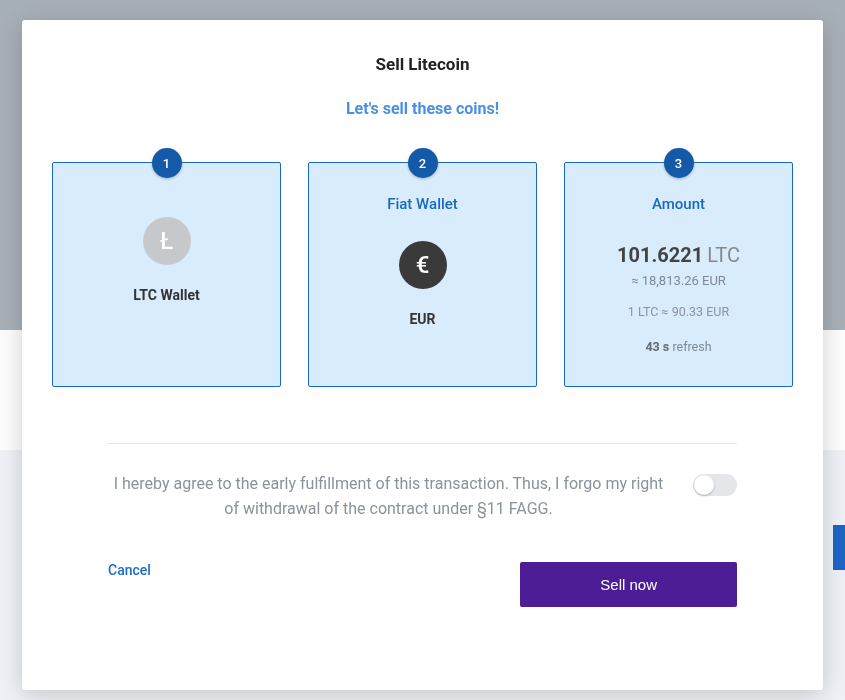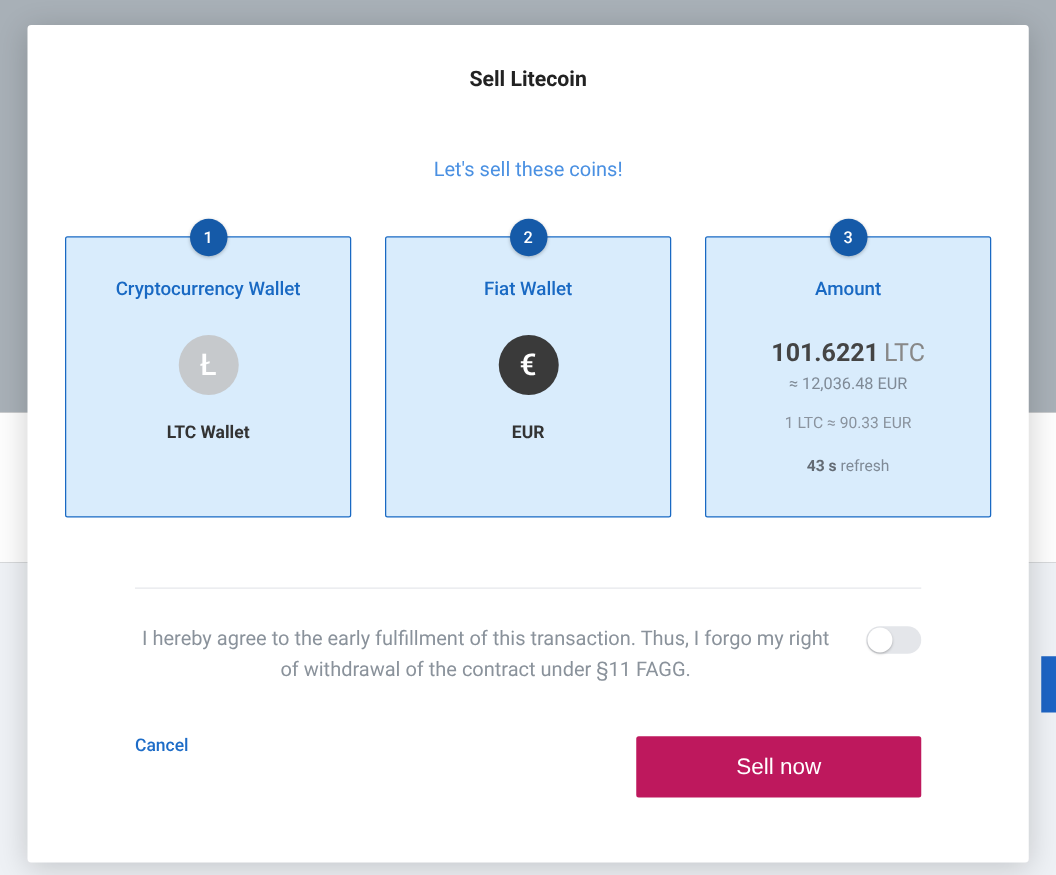--- a/index.html
+++ b/index.html
@@ -40,23 +40,23 @@
     }
     .modal-title {
       text-align: center;
       font-size: 17px;
       font-weight: 700;
       color: #222;
     }
     .modal-subtitle {
       text-align: center;
       font-size: 16px;
-      font-weight: 400;
+      font-weight: 700;
       color: #4a90e2;
-      margin-top: 52px;
+      margin-top: 25px;
     }
     .cards {
       display: flex;
       gap: 27px;
       margin-top: 44px;
     }
     .card {
       flex: 1;
       position: relative;
       background: #d9ecfc;
@@ -180,23 +180,23 @@
       justify-content: space-between;
       margin-top: 40px;
     }
     .cancel-link {
       color: #1d6cc7;
       font-size: 14px;
       font-weight: 500;
       cursor: pointer;
     }
     .sell-btn {
-      background: #be185d;
+      background: #4c1d95;
       color: #fff;
-      font-size: 18px;
+      font-size: 15px;
       border: none;
       padding: 14px 80px;
       border-radius: 2px;
       cursor: pointer;
       font-weight: 400;
     }
   </style>
 </head>
 <body>
 
@@ -206,21 +206,20 @@
 <div class="bg-blue-block"></div>
 
 <div class="modal">
   <div class="modal-title">Sell Litecoin</div>
   <div class="modal-subtitle">Let's sell these coins!</div>
 
   <div class="cards">
 
     <div class="card">
       <div class="step-badge">1</div>
-      <div class="card-title">Cryptocurrency Wallet</div>
       <div class="icon-wrap">
         <div class="coin-circle ltc">
           <span class="coin-glyph">Ł</span>
         </div>
       </div>
       <div class="wallet-name">LTC Wallet</div>
     </div>
 
     <div class="card">
       <div class="step-badge">2</div>
@@ -232,21 +231,21 @@
       </div>
       <div class="wallet-name">EUR</div>
     </div>
 
     <div class="card">
       <div class="step-badge">3</div>
       <div class="card-title">Amount</div>
       <div class="amount-primary">
         <span>101.6221</span><span class="cur">LTC</span>
       </div>
-      <div class="amount-secondary">≈ 12,036.48 EUR</div>
+      <div class="amount-secondary">≈ 18,813.26 EUR</div>
       <div class="rate-line">1 LTC ≈ 90.33 EUR</div>
       <div class="refresh-line">
         <span class="sec">43 s</span>
         <span>refresh</span>
       </div>
     </div>
 
   </div>
 
   <div class="footer-block">

